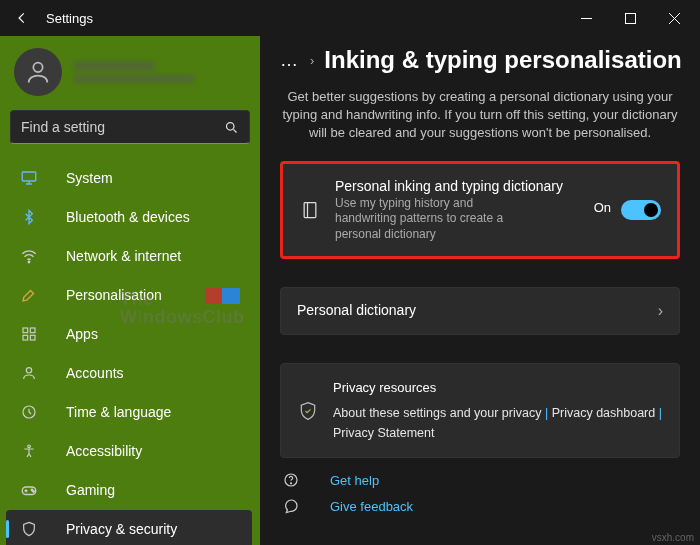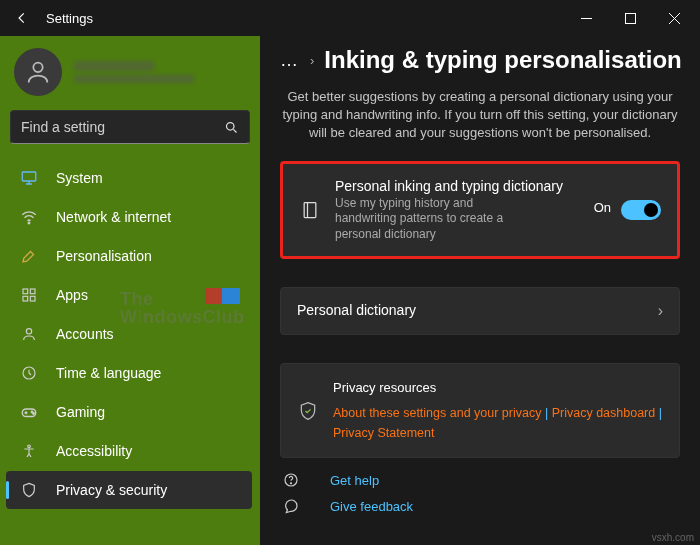--- a/index.html
+++ b/index.html
@@ -40,21 +40,21 @@
     border-radius: 4px; display: flex; align-items: center; padding: 0 10px;
     font-size: 14px; color: #ccc;
   }
   .search .ph { flex: 1; color: #cfcfcf; }
   .search svg { width: 15px; height: 15px; stroke: #ddd; fill: none; }
 
   .nav { flex: 1; overflow-y: auto; padding-right: 2px; }
   .nav::-webkit-scrollbar { width: 6px; }
   .nav::-webkit-scrollbar-thumb { background: #444; border-radius: 3px; }
   .nav-item {
-    display: flex; align-items: center; gap: 18px; height: 38px;
+    display: flex; align-items: center; gap: 28px; height: 38px;
     padding: 0 10px 0 14px; font-size: 14px; color: #fff; border-radius: 4px;
     margin: 1px 2px; position: relative;
   }
   .nav-item.active { background: #2d2d2d; }
   .nav-item.active::before {
     content: ""; position: absolute; left: 0; top: 10px; bottom: 10px;
     width: 3px; background: #4cc2ff; border-radius: 2px;
   }
   .nav-ico { width: 18px; height: 18px; display: flex; align-items: center; justify-content: center; }
 
@@ -87,21 +87,21 @@
   .toggle {
     width: 40px; height: 20px; background: #4cc2ff; border-radius: 10px;
     position: relative;
   }
   .toggle::after {
     content: ""; position: absolute; right: 3px; top: 3px;
     width: 14px; height: 14px; background: #000; border-radius: 50%;
   }
   .chev-right { color: #aaa; font-size: 16px; }
 
-  .link { color: #f97316; text-decoration: none; }
+  .link { color: #e5e5e5; text-decoration: none; }
   .linksep { color: #4cc2ff; }
   .privacy-links { font-size: 12.5px; line-height: 1.6; }
   .privacy-title { font-size: 13px; color: #fff; margin-bottom: 4px; }
 
   .help-links { padding: 14px 20px 0 20px; display: flex; flex-direction: column; gap: 10px; font-size: 13px; }
   .help-row { display: flex; align-items: center; gap: 28px; }
   .help-row span.link { color: #4cc2ff; }
   .help-ico { width: 22px; display: flex; align-items: center; justify-content: center; color: #ccc; }
 
   .watermark {
@@ -173,20 +173,28 @@
         <span class="nav-ico">
             <svg width="18" height="18" viewBox="0 0 24 24" fill="none" stroke="#64b5f6" stroke-width="1.8">
               <rect x="3" y="4" width="18" height="12" rx="1"></rect>
               <path d="M8 20h8M12 16v4"></path>
             </svg>
           </span>
         <span>System</span>
       </div>
       <div class="nav-item">
         <span class="nav-ico">
+            <svg width="16" height="16" viewBox="0 0 24 24" fill="none" stroke="#64b5f6" stroke-width="2">
+              <path d="M7 7l10 10-5 5V2l5 5L7 17"></path>
+            </svg>
+          </span>
+        <span>Bluetooth &amp; devices</span>
+      </div>
+      <div class="nav-item">
+        <span class="nav-ico">
             <svg width="18" height="18" viewBox="0 0 24 24" fill="none" stroke="#ccc" stroke-width="1.8">
               <path d="M3 9c5-5 13-5 18 0M6 13c3.5-3.5 8.5-3.5 12 0M10 17c1-1 3-1 4 0"></path>
               <circle cx="12" cy="20" r="1" fill="#ccc"></circle>
             </svg>
           </span>
         <span>Network &amp; internet</span>
       </div>
       <div class="nav-item">
         <span class="nav-ico">
             <svg width="18" height="18" viewBox="0 0 24 24" fill="none" stroke="#d4a848" stroke-width="1.8">
@@ -216,40 +224,40 @@
         <span>Accounts</span>
       </div>
       <div class="nav-item">
         <span class="nav-ico">
             <svg width="16" height="16" viewBox="0 0 24 24" fill="none" stroke="#ccc" stroke-width="1.8">
               <circle cx="12" cy="12" r="9"></circle>
               <path d="M12 7v5l3 3"></path>
             </svg>
           </span>
         <span>Time &amp; language</span>
+      </div>
+      <div class="nav-item">
+        <span class="nav-ico">
+            <svg width="16" height="16" viewBox="0 0 24 24" fill="none" stroke="#ccc" stroke-width="1.8">
+              <circle cx="12" cy="5" r="2"></circle>
+              <path d="M5 9h14M12 9v7M9 21l3-5 3 5"></path>
+            </svg>
+          </span>
+        <span>Accessibility</span>
       </div>
       <div class="nav-item">
         <span class="nav-ico">
             <svg width="18" height="18" viewBox="0 0 24 24" fill="none" stroke="#ccc" stroke-width="1.8">
               <rect x="3" y="8" width="18" height="10" rx="5"></rect>
               <path d="M8 11v4M6 13h4"></path>
               <circle cx="16" cy="12" r="1" fill="#ccc"></circle>
               <circle cx="18" cy="14" r="1" fill="#ccc"></circle>
             </svg>
           </span>
         <span>Gaming</span>
-      </div>
-      <div class="nav-item">
-        <span class="nav-ico">
-            <svg width="16" height="16" viewBox="0 0 24 24" fill="none" stroke="#ccc" stroke-width="1.8">
-              <circle cx="12" cy="5" r="2"></circle>
-              <path d="M5 9h14M12 9v7M9 21l3-5 3 5"></path>
-            </svg>
-          </span>
-        <span>Accessibility</span>
       </div>
       <div class="nav-item active">
         <span class="nav-ico">
             <svg width="16" height="16" viewBox="0 0 24 24" fill="none" stroke="#ccc" stroke-width="1.8">
               <path d="M12 2l8 3v6c0 5-3.5 9-8 11-4.5-2-8-6-8-11V5z"></path>
             </svg>
           </span>
         <span>Privacy &amp; security</span>
       </div>
 

